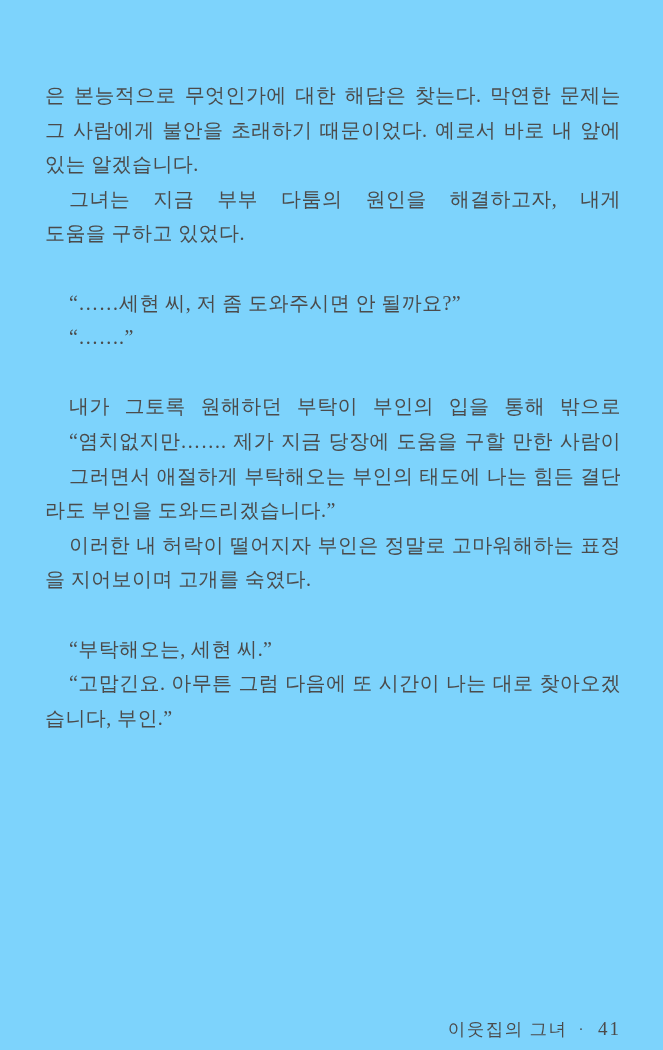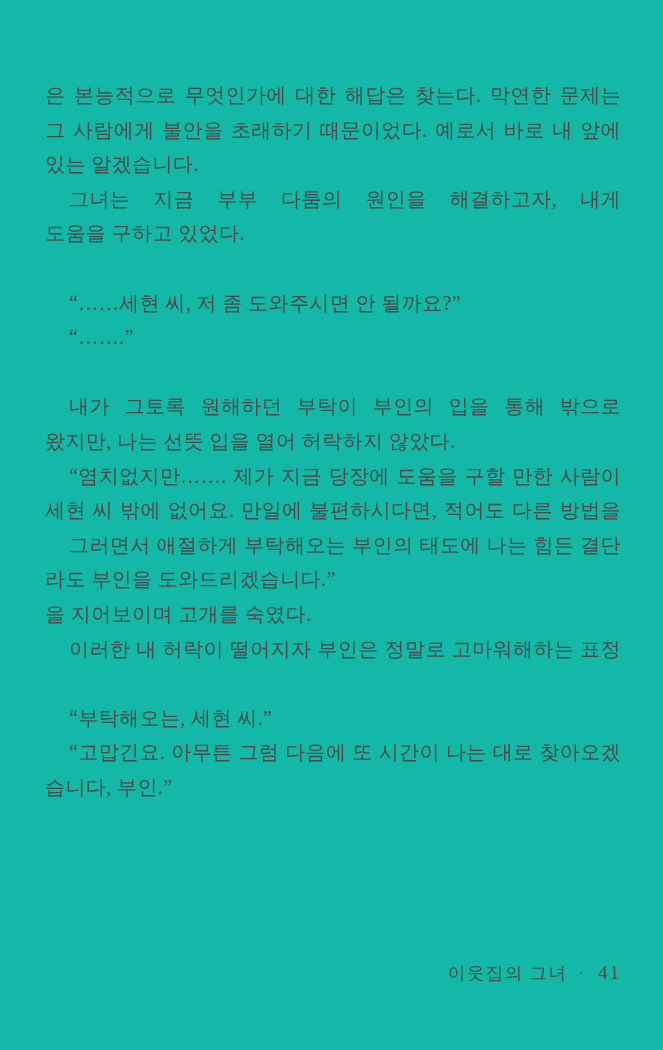--- a/index.html
+++ b/index.html
@@ -11,21 +11,21 @@
     height: 1050px;
     background: #fdfdfc;
     overflow: hidden;
     font-family: "Liberation Serif", "DejaVu Serif", serif;
     color: #4b4b4b;
   }
   .page {
     position: relative;
     width: 663px;
     height: 1050px;
-    background: #14b8a6;
+    background: #7dd3fc;
   }
   .body-text {
     position: absolute;
     left: 45px;
     right: 42px;
     top: 78px;
   }
   .line {
     margin: 0;
     font-size: 20px;
@@ -42,21 +42,21 @@
     text-align-last: justify;
   }
   .line.ind {
     text-indent: 24px;
   }
   .gap {
     height: 34.6px;
   }
   .running-footer {
     position: absolute;
-    top: 961px;
+    top: 1017px;
     right: 42px;
     font-size: 17.5px;
     letter-spacing: 1.5px;
     color: #4b4b4b;
     white-space: nowrap;
   }
   .running-footer .bullet {
     display: inline-block;
     margin: 0 13px 0 11px;
     font-size: 15px;
@@ -79,27 +79,25 @@
     <p class="line">도움을 구하고 있었다.</p>
 
     <div class="gap"></div>
 
     <p class="line ind">“……세현 씨, 저 좀 도와주시면 안 될까요?”</p>
     <p class="line ind">“…….”</p>
 
     <div class="gap"></div>
 
     <p class="line j ind">내가 그토록 원해하던 부탁이 부인의 입을 통해 밖으로 흘러나</p>
-    <p class="line">왔지만, 나는 선뜻 입을 열어 허락하지 않았다.</p>
     <p class="line j ind">“염치없지만……. 제가 지금 당장에 도움을 구할 만한 사람이</p>
-    <p class="line j">세현 씨 밖에 없어요. 만일에 불편하시다면, 적어도 다른 방법을</p>
     <p class="line j ind">그러면서 애절하게 부탁해오는 부인의 태도에 나는 힘든 결단</p>
     <p class="line">라도 부인을 도와드리겠습니다.”</p>
+    <p class="line j ind">이러한 내 허락이 떨어지자 부인은 정말로 고마워해하는 표정</p>
     <p class="line">을 지어보이며 고개를 숙였다.</p>
-    <p class="line j ind">이러한 내 허락이 떨어지자 부인은 정말로 고마워해하는 표정</p>
 
     <div class="gap"></div>
 
     <p class="line ind">“부탁해오는, 세현 씨.”</p>
     <p class="line j ind">“고맙긴요. 아무튼 그럼 다음에 또 시간이 나는 대로 찾아오겠</p>
     <p class="line">습니다, 부인.”</p>
   </main>
 
   <footer class="running-footer">
     <span>이웃집의 그녀</span><span class="bullet">·</span><span class="page-num">41</span>

